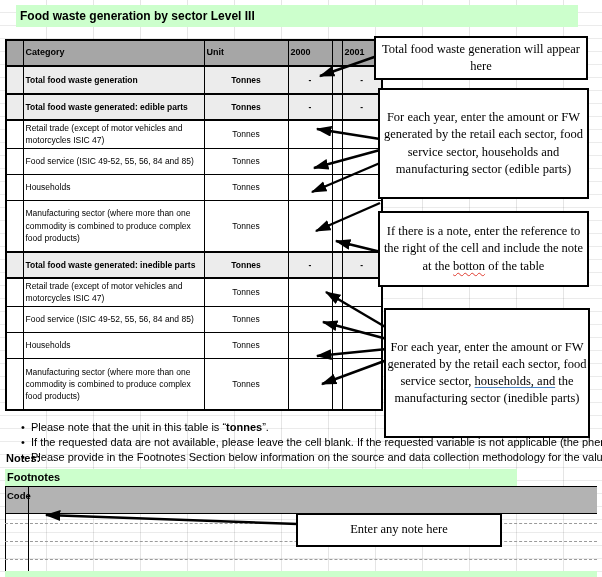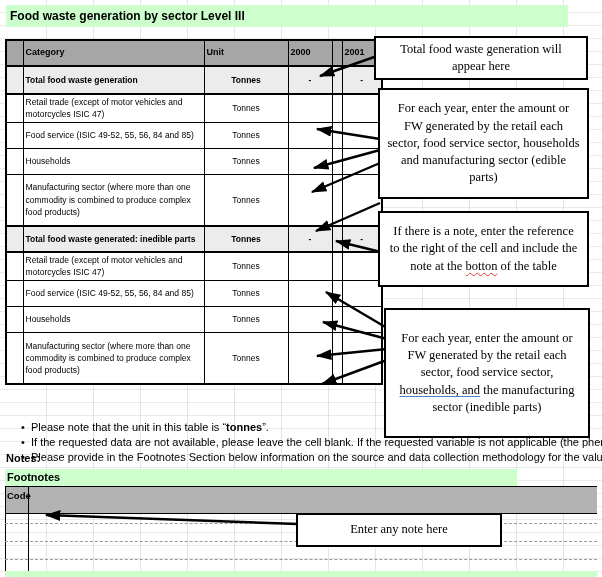--- a/index.html
+++ b/index.html
@@ -2,21 +2,21 @@
 <html><head>
 <meta charset="utf-8">
 <style>
   html,body{margin:0;padding:0;}
   body{width:602px;height:577px;position:relative;overflow:hidden;background:#fff;
        font-family:"Liberation Sans",sans-serif;color:#000;}
   .gridbg{position:absolute;inset:0;z-index:0;pointer-events:none;
     background-image:
       repeating-linear-gradient(to right,transparent 0 46px,rgba(0,0,0,.10) 46px 47px),
       repeating-linear-gradient(to bottom,transparent 0 12px,rgba(0,0,0,.08) 12px 13px);}
-  .titlebar{position:absolute;left:6px;top:5px;width:562px;height:22px;background:#ccffcc;
+  .titlebar{position:absolute;left:16px;top:5px;width:562px;height:22px;background:#ccffcc;
     font-weight:bold;font-size:12px;line-height:22px;padding-left:4px;box-sizing:border-box;z-index:1;}
   
   table.main{position:absolute;left:5px;top:39px;z-index:1;border-collapse:collapse;
     table-layout:fixed;width:376px;border:2px solid #000;background:#fff;}
   table.main td{border:1px solid #000;font-size:8.5px;line-height:1.45;vertical-align:middle;
     padding:1px 2px;box-sizing:border-box;background:#fff;overflow:hidden;}
   table.main tr.hdr td{background:#a6a6a6;font-weight:bold;font-size:9px;text-align:left;
     border-bottom:2px solid #000;}
   table.main tr.total td{background:#ececec;font-weight:bold;border-top:2px solid #000;
     border-bottom:2px solid #000;}
@@ -38,21 +38,21 @@
   .fncode{width:24px;border-left:1px solid #000;border-right:1px solid #000;font-weight:bold;
     font-size:9.5px;line-height:17px;box-sizing:border-box;padding-left:1px;}
   .fntext{flex:1;font-weight:bold;font-size:10px;line-height:17px;padding-left:3px;}
   .fncodecol{position:absolute;left:5px;top:505px;width:24px;height:66px;box-sizing:border-box;
     border-left:1px solid #000;border-right:1px solid #000;z-index:1;}
   .fnline{position:absolute;left:5px;width:592px;height:0;border-top:1px dashed #9a9a9a;z-index:1;}
   .greenstrip{position:absolute;left:5px;top:571px;width:592px;height:6px;background:#ccffcc;z-index:1;}
   
   .callout{position:absolute;background:#fff;border:2.5px solid #000;box-sizing:border-box;
     font-family:"Liberation Serif",serif;font-size:12.5px;line-height:1.38;text-align:center;
-    display:flex;align-items:center;justify-content:center;padding:2px 7px;z-index:4;}
+    display:flex;align-items:center;justify-content:center;padding:2px 1px;z-index:4;}
   .misspell{text-decoration:underline wavy #e03c31 1px;text-underline-offset:2px;}
   .gram{text-decoration:underline #4a86c8;text-underline-offset:2px;}
   svg.arrows{position:absolute;left:0;top:0;z-index:3;pointer-events:none;}
 </style>
 </head>
 <body>
 
 <div class="gridbg"></div>
 
 <div class="titlebar">Food waste generation by sector Level III</div>
@@ -71,20 +71,28 @@
     <td></td>
     <td>Category</td>
     <td>Unit</td>
     <td>2000</td>
     <td class="sp"></td>
     <td>2001</td>
   </tr>
   <tr class="total" style="height:28px">
     <td class="rn"></td>
     <td class="cat">Total food waste generation</td>
+    <td class="unit">Tonnes</td>
+    <td class="val">-</td>
+    <td class="sp"></td>
+    <td class="val">-</td>
+  </tr>
+  <tr class="total" style="height:26px">
+    <td class="rn"></td>
+    <td class="cat">Total food waste generated: edible parts</td>
     <td class="unit">Tonnes</td>
     <td class="val">-</td>
     <td class="sp"></td>
     <td class="val">-</td>
   </tr>
   <tr style="height:27px">
     <td class="rn"></td>
     <td class="cat">Retail trade (except of motor vehicles and motorcycles ISIC 47)</td>
     <td class="unit">Tonnes</td>
     <td class="val"></td>

